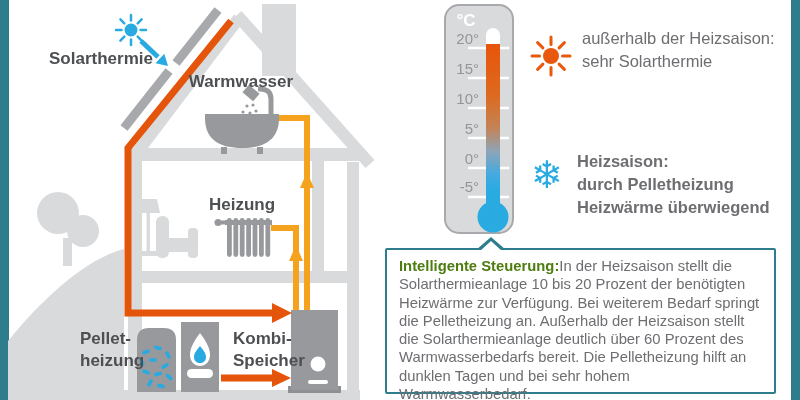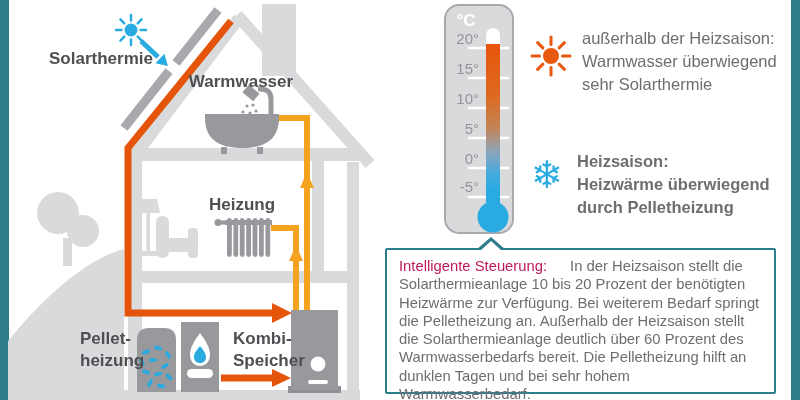--- a/index.html
+++ b/index.html
@@ -15,21 +15,21 @@
   #legend-winter{left:577px;top:150px;font-weight:bold;}
   #infobox{position:absolute;left:385px;top:248px;width:391px;height:146px;box-sizing:border-box;
            border:2px solid #2e7d8c;border-radius:2px;background:#fff;padding:7px 12px 0 12px;}
   #infobox .caret-outer{position:absolute;top:-13px;left:89px;width:0;height:0;
            border-left:15px solid transparent;border-right:15px solid transparent;
            border-bottom:13px solid #2e7d8c;}
   #infobox .caret-inner{position:absolute;top:-9px;left:93px;width:0;height:0;
            border-left:11px solid transparent;border-right:11px solid transparent;
            border-bottom:10px solid #ffffff;}
   #infobox p{margin:0;font-size:14.8px;line-height:18.3px;color:#6d6e71;}
-  #infobox .ib-title{font-weight:normal;color:#be185d;margin-right:23px;}
+  #infobox .ib-title{font-weight:bold;color:#4d7c0f;margin-right:0;}
 </style>
 </head>
 <body>
 
 <div id="bar-left" class="bar" style="background:#2e7d8c"></div>
 <div id="bar-right" class="bar" style="background:#2e7d8c"></div>
 
 <svg id="scene" width="800" height="400" viewBox="0 0 800 400">
   <defs>
     <linearGradient id="tubeGrad" x1="0" y1="0" x2="0" y2="1">
@@ -221,27 +221,26 @@
     <line x1="539.5" y1="56" x2="532" y2="56"></line>
     <line x1="542.9" y1="47.9" x2="537.6" y2="42.6"></line>
     <line x1="551" y1="44.5" x2="551" y2="37"></line>
     <line x1="559.1" y1="47.9" x2="564.4" y2="42.6"></line>
   </g>
   <text x="547" y="188" text-anchor="middle" font-size="38" fill="#29abe2" font-family="DejaVu Sans, sans-serif">❄</text>
 </svg>
 
 <div id="legend-summer" class="legend-text">
   <span>außerhalb der Heizsaison:</span>
-  <span>Warmwasser überwiegend</span>
   <span>sehr Solarthermie</span>
 </div>
 <div id="legend-winter" class="legend-text">
   <span>Heizsaison:</span>
+  <span>durch Pelletheizung</span>
   <span>Heizwärme überwiegend</span>
-  <span>durch Pelletheizung</span>
 </div>
 
 <div id="infobox">
   <div class="caret-outer"></div>
   <div class="caret-inner"></div>
   <p>
     <span class="ib-title">Intelligente Steuerung:</span><span>In der Heizsaison stellt die Solarthermieanlage 10 bis 20 Prozent der benötigten Heizwärme zur Verfügung. Bei weiterem Bedarf springt die Pelletheizung an. Außerhalb der Heizsaison stellt die Solarthermieanlage deutlich über 60 Prozent des Warmwasserbedarfs bereit. Die Pelletheizung hilft an dunklen Tagen und bei sehr hohem Warmwasserbedarf.</span>
   </p>
 </div>
 

